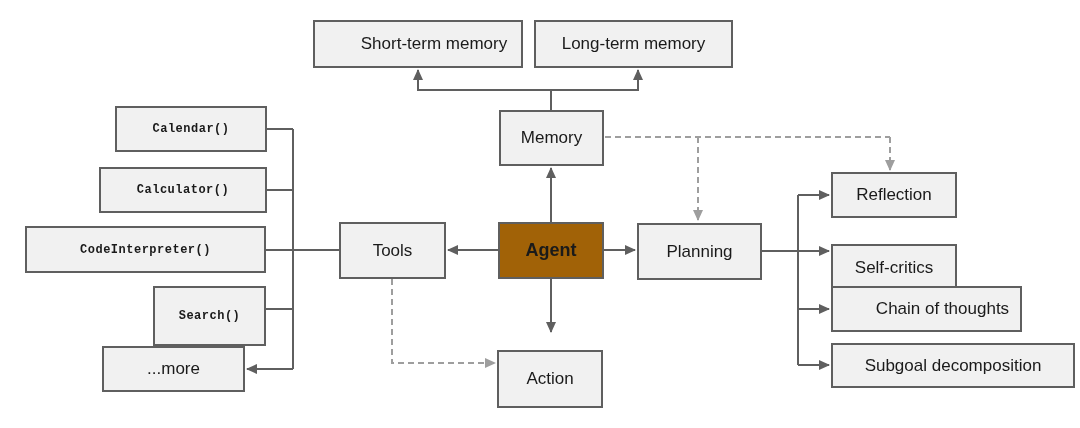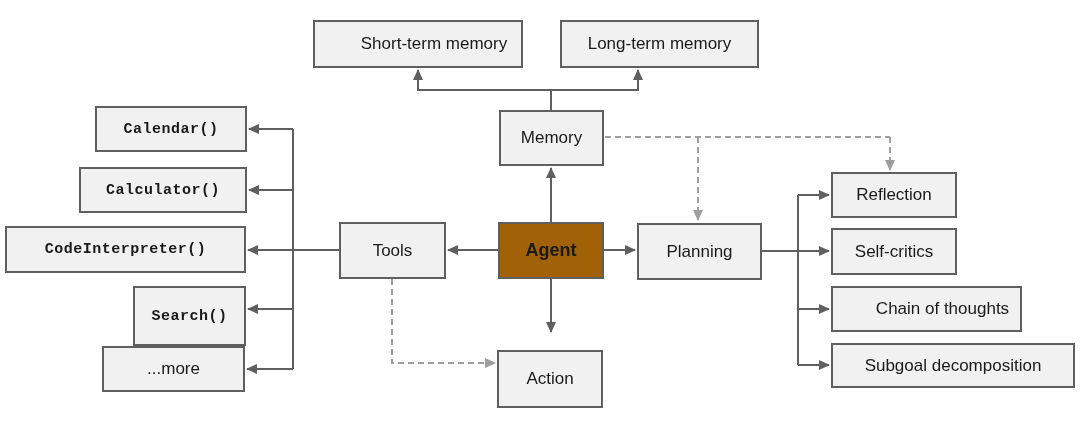--- a/index.html
+++ b/index.html
@@ -24,22 +24,23 @@
     z-index:2;
   }
   .node--agent{
     background:#a16207;
     font-weight:bold;
     font-size:18px;
   }
   .node--mono{
     font-family:"Liberation Mono", "DejaVu Sans Mono", monospace;
     font-weight:bold;
-    font-size:15px;
+    font-size:12px;
     letter-spacing:0.5px;
+    margin-left:20px;
   }
 </style>
 </head>
 <body>
 
 <div class="canvas">
 
   <svg class="wires" width="1080" height="428" viewBox="0 0 1080 428">
     <defs>
       <marker id="ah-solid" markerUnits="userSpaceOnUse" markerWidth="13" markerHeight="11" refX="10" refY="5" orient="auto">
@@ -77,21 +78,21 @@
       <path d="M605,137 L890,137"></path>
       <path d="M698,137 L698,220" marker-end="url(#ah-dash)"></path>
       <path d="M890,137 L890,170" marker-end="url(#ah-dash)"></path>
       <path d="M392,279 L392,363 L495,363" marker-end="url(#ah-dash)"></path>
     </g>
   </svg>
 
   <div class="node" style="left:313px;top:20px;width:210px;height:48px;padding-left:32px;">
     <span>Short-term memory</span>
   </div>
-  <div class="node" style="left:534px;top:20px;width:199px;height:48px;margin-left:26px;">
+  <div class="node" style="left:534px;top:20px;width:199px;height:48px;">
     <span>Long-term memory</span>
   </div>
   <div class="node" style="left:499px;top:110px;width:105px;height:56px;">
     <span>Memory</span>
   </div>
 
   <div class="node" style="left:339px;top:222px;width:107px;height:57px;">
     <span>Tools</span>
   </div>
   <div class="node node--agent" style="left:498px;top:222px;width:106px;height:57px;">
@@ -116,21 +117,21 @@
   <div class="node node--mono" style="left:133px;top:286px;width:113px;height:60px;">
     <span>Search()</span>
   </div>
   <div class="node" style="left:102px;top:346px;width:143px;height:46px;">
     <span>...more</span>
   </div>
 
   <div class="node" style="left:831px;top:172px;width:126px;height:46px;">
     <span>Reflection</span>
   </div>
-  <div class="node" style="left:831px;top:228px;width:126px;height:47px;justify-content:center;">
+  <div class="node" style="left:831px;top:244px;width:126px;height:47px;justify-content:center;">
     <span>Self-critics</span>
   </div>
   <div class="node" style="left:831px;top:286px;width:191px;height:46px;padding-left:32px;">
     <span>Chain of thoughts</span>
   </div>
   <div class="node" style="left:831px;top:343px;width:244px;height:45px;">
     <span>Subgoal decomposition</span>
   </div>
 
 </div>

